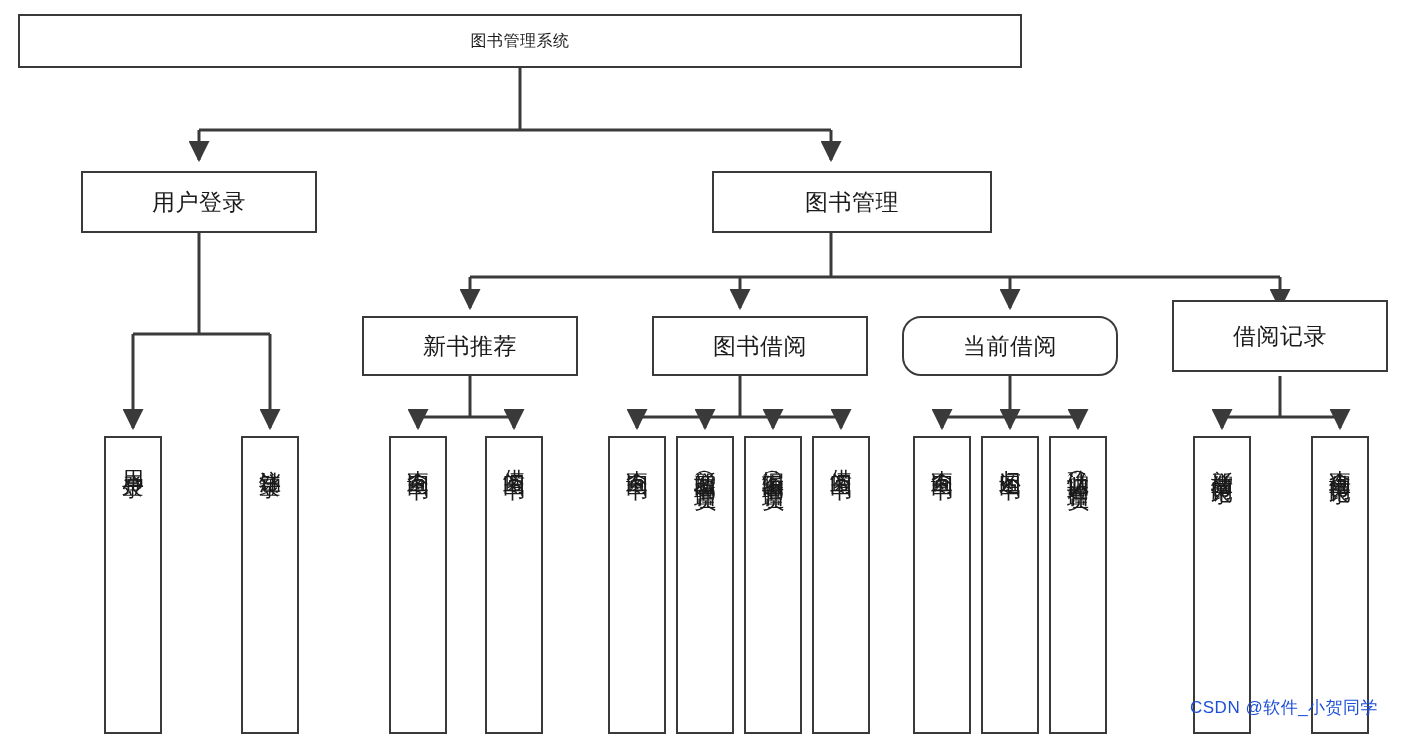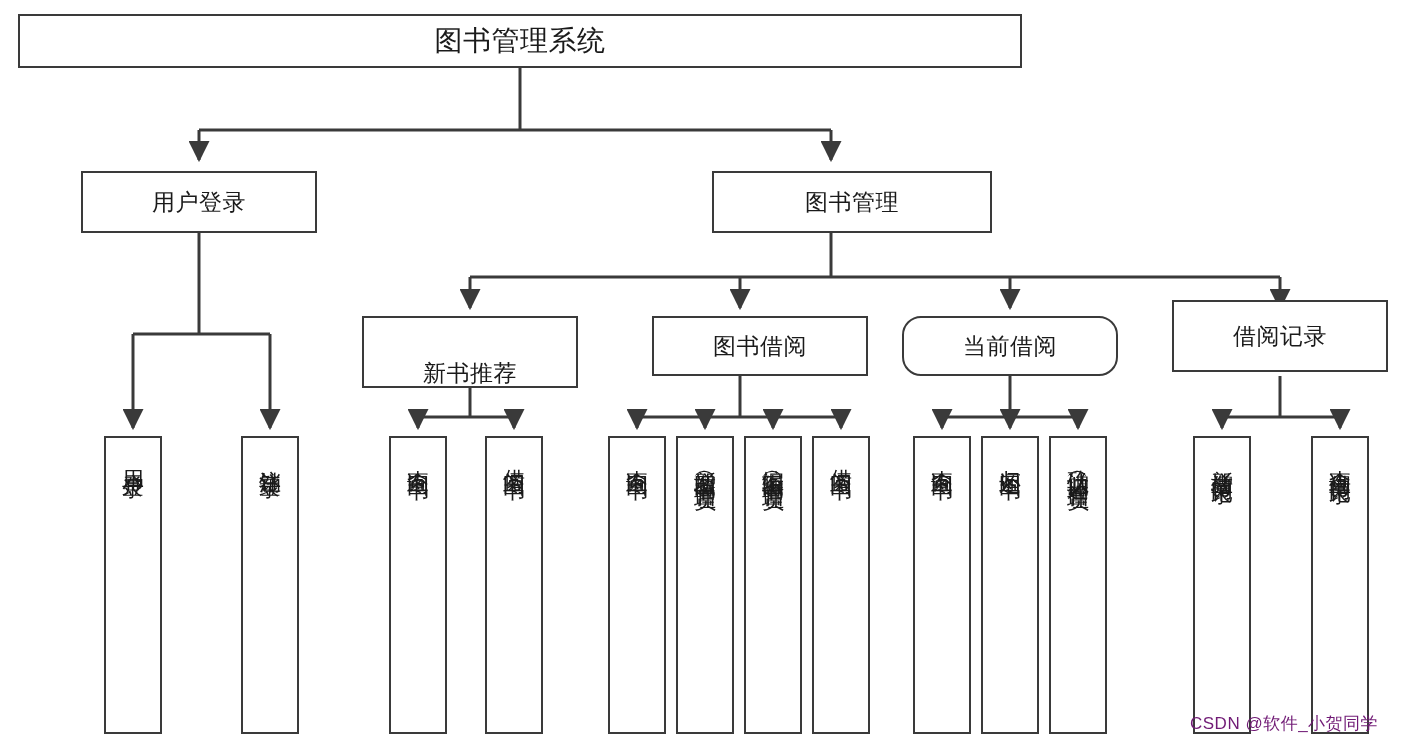--- a/index.html
+++ b/index.html
@@ -35,39 +35,39 @@
     text-align:center;
     line-height:1.08;
     letter-spacing:0.5px;
     white-space:nowrap;
   }
   
   .node.h .label{
     font-size:23px;
     writing-mode:horizontal-tb;
   }
-  .node.root .label{ font-size:28px; }
+  .node.root .label{ font-size:16px; }
   
   .node.v{
     align-items:flex-start;
     padding-top:14px;
   }
   .node.v .label{
     writing-mode:vertical-rl;
     text-orientation:upright;
     font-size:22px;
     line-height:1.0;
     letter-spacing:3px;
     white-space:nowrap;
   }
   .watermark{
     position:absolute;
-    left:1190px;top:712px;
+    left:1190px;top:696px;
     font-size:17px;
-    color:#701a75;
+    color:#1d4ed8;
     z-index:6;
     white-space:nowrap;
     letter-spacing:0.5px;
   }
 </style>
 </head>
 <body>
 
 <div id="diagram">
 
@@ -125,21 +125,21 @@
     <span class="label">图书管理系统</span>
   </div>
 
   <div class="node h" style="left:81px;top:171px;width:236px;height:62px;">
     <span class="label">用户登录</span>
   </div>
   <div class="node h" style="left:712px;top:171px;width:280px;height:62px;">
     <span class="label">图书管理</span>
   </div>
 
-  <div class="node h" style="left:362px;top:316px;width:216px;height:72px;align-items:flex-end;">
+  <div class="node h" style="left:362px;top:316px;width:216px;height:60px;">
     <span class="label">新书推荐</span>
   </div>
   <div class="node h" style="left:632px;top:316px;width:216px;height:60px;margin-left:20px;">
     <span class="label">图书借阅</span>
   </div>
   <div class="node h" style="left:902px;top:316px;width:216px;height:60px;border-radius:19px;">
     <span class="label">当前借阅</span>
   </div>
   <div class="node h" style="left:1172px;top:300px;width:216px;height:72px;">
     <span class="label">借阅记录</span>

